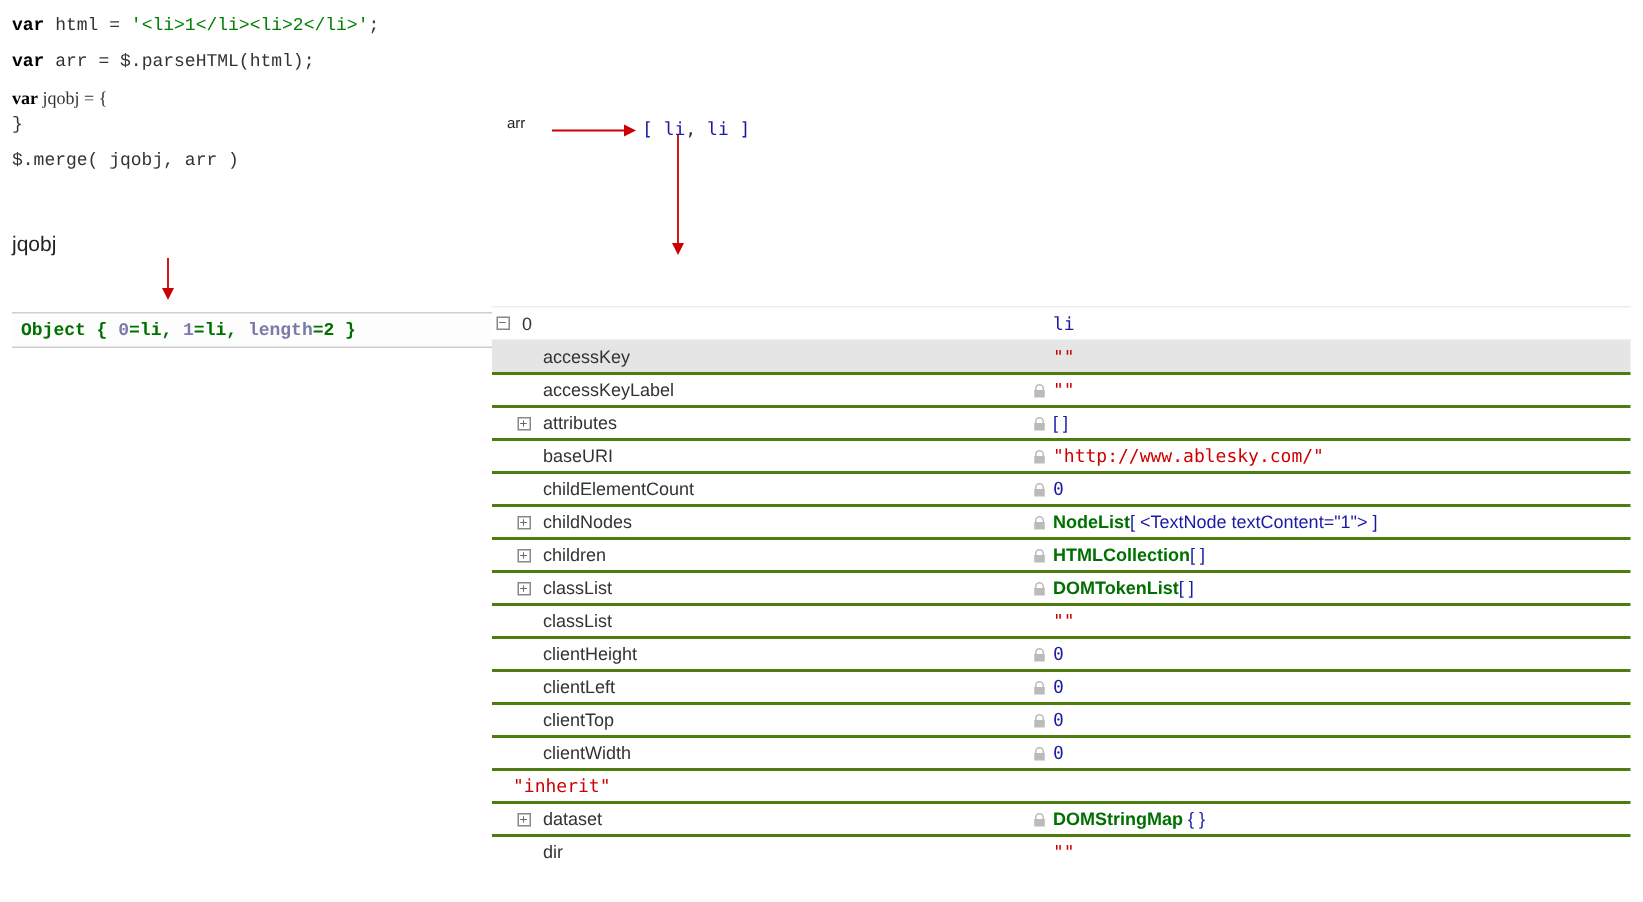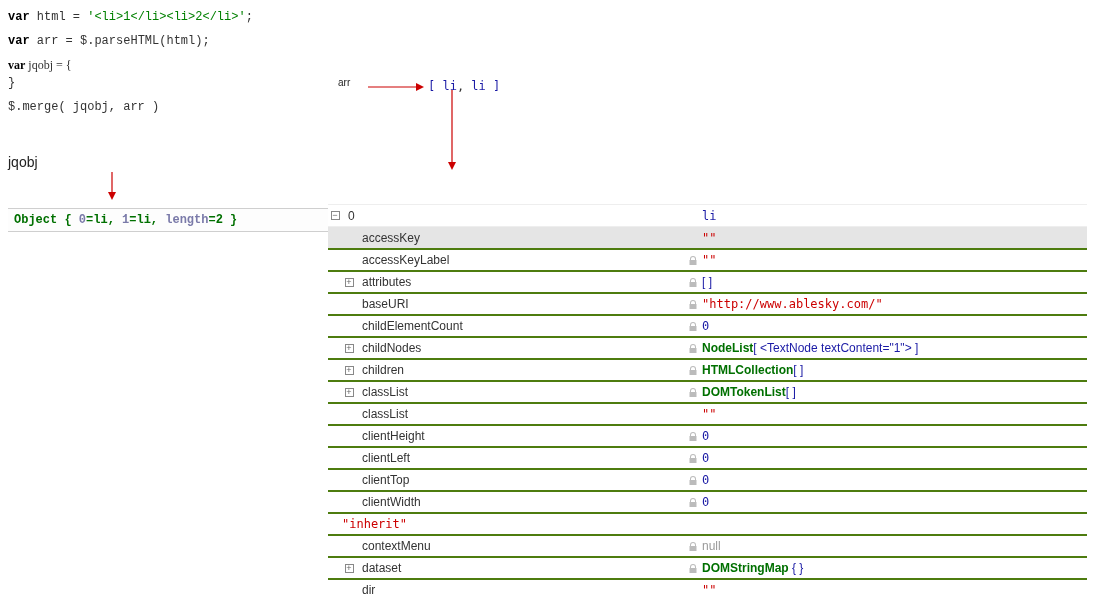--- a/index.html
+++ b/index.html
@@ -327,34 +327,20 @@
           </div>
           <div class="row">
             <div class="vcol">
               <span style="width:10px;display:inline-block;"></span>
               <span><span class="v-red">"inherit"</span></span>
             </div>
           </div>
           <div class="row">
             <div class="kcol">
               <span class="tw-cell"></span>
-              <span class="tw-cell"></span>
-              <span style="width:6px;"></span>
-              <span class="keyname">contextMenu</span>
-            </div>
-            <div class="vcol">
-              <span class="lock"><svg viewBox="0 0 10 10">
-                  <path d="M2 4V3a3 3 0 016 0v1h.5v5h-7V4H2zm1 0h4V3a2 2 0 00-4 0v1z"></path>
-                </svg></span>
-              <span><span class="v-gray">null</span></span>
-            </div>
-          </div>
-          <div class="row">
-            <div class="kcol">
-              <span class="tw-cell"></span>
               <span class="tw-cell">
                 <span class="tw-box">+</span>
               </span>
               <span style="width:6px;"></span>
               <span class="keyname">dataset</span>
             </div>
             <div class="vcol">
               <span class="lock"><svg viewBox="0 0 10 10">
                   <path d="M2 4V3a3 3 0 016 0v1h.5v5h-7V4H2zm1 0h4V3a2 2 0 00-4 0v1z"></path>
                 </svg></span>

